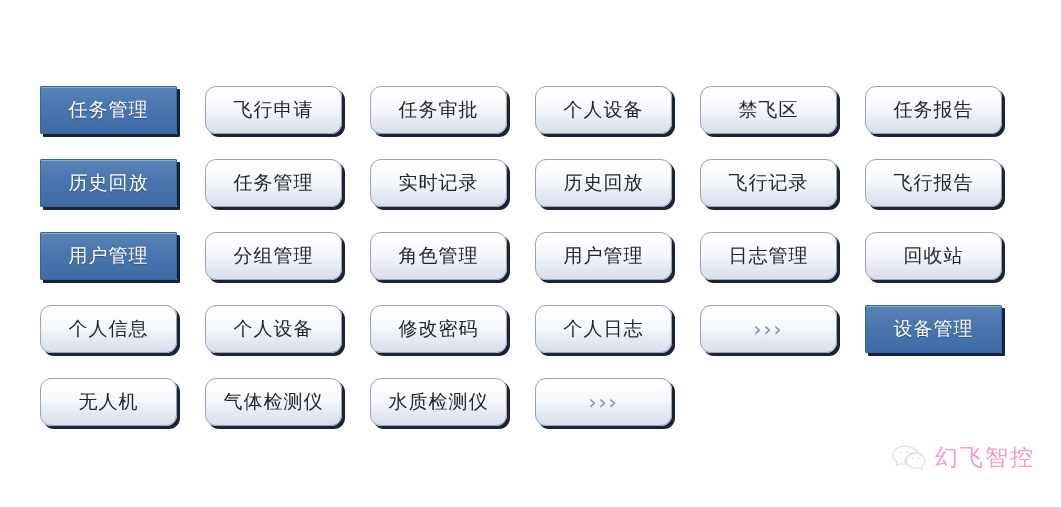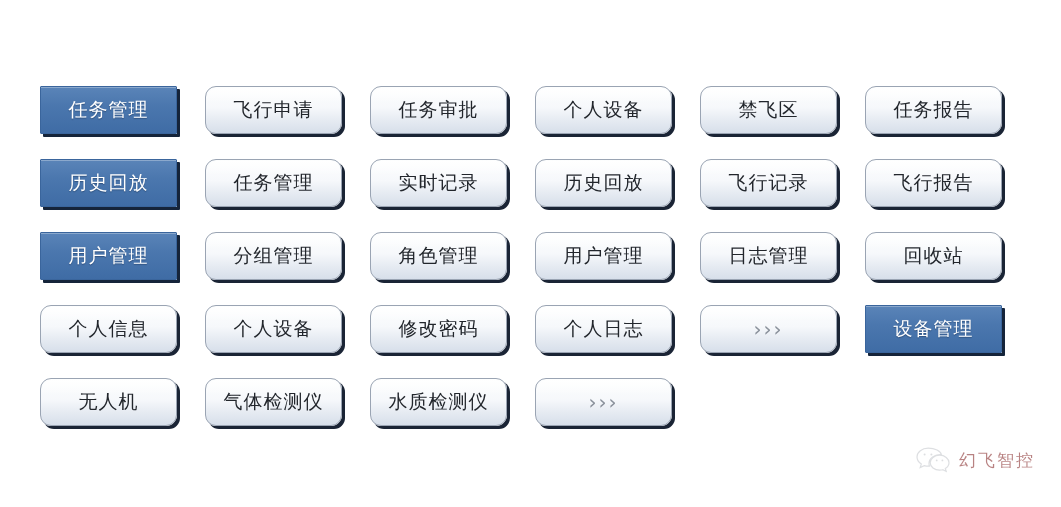--- a/index.html
+++ b/index.html
@@ -80,22 +80,22 @@
   }
 
   
   #watermark{
     position:absolute;
     right:26px;bottom:34px;
     display:flex;align-items:center;gap:9px;
     opacity:.55;
   }
   #watermark .wm-text{
-    font-size:17px;
-    color:#7f1d1d;
+    font-size:23px;
+    color:#ec4899;
     letter-spacing:2px;
     font-family:"DejaVu Sans","Liberation Sans",sans-serif;
   }
   #watermark svg{display:block;}
 </style>
 </head>
 <body>
 
 <div id="nav-grid">
     <div class="btn cat">任务管理</div>

